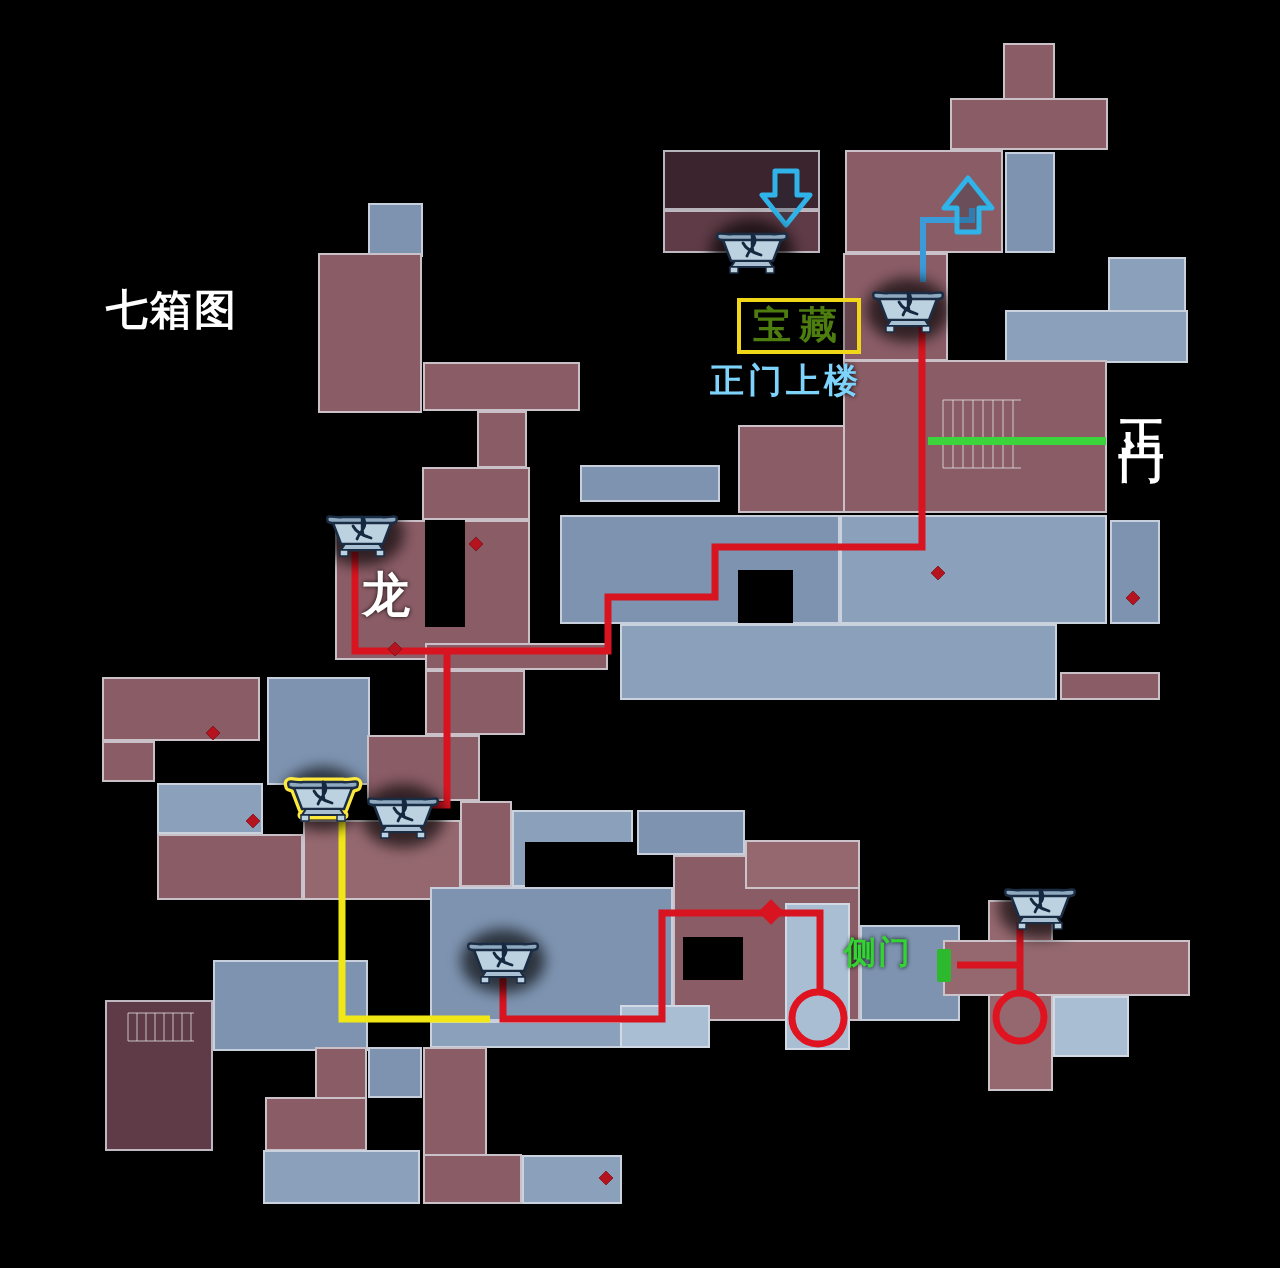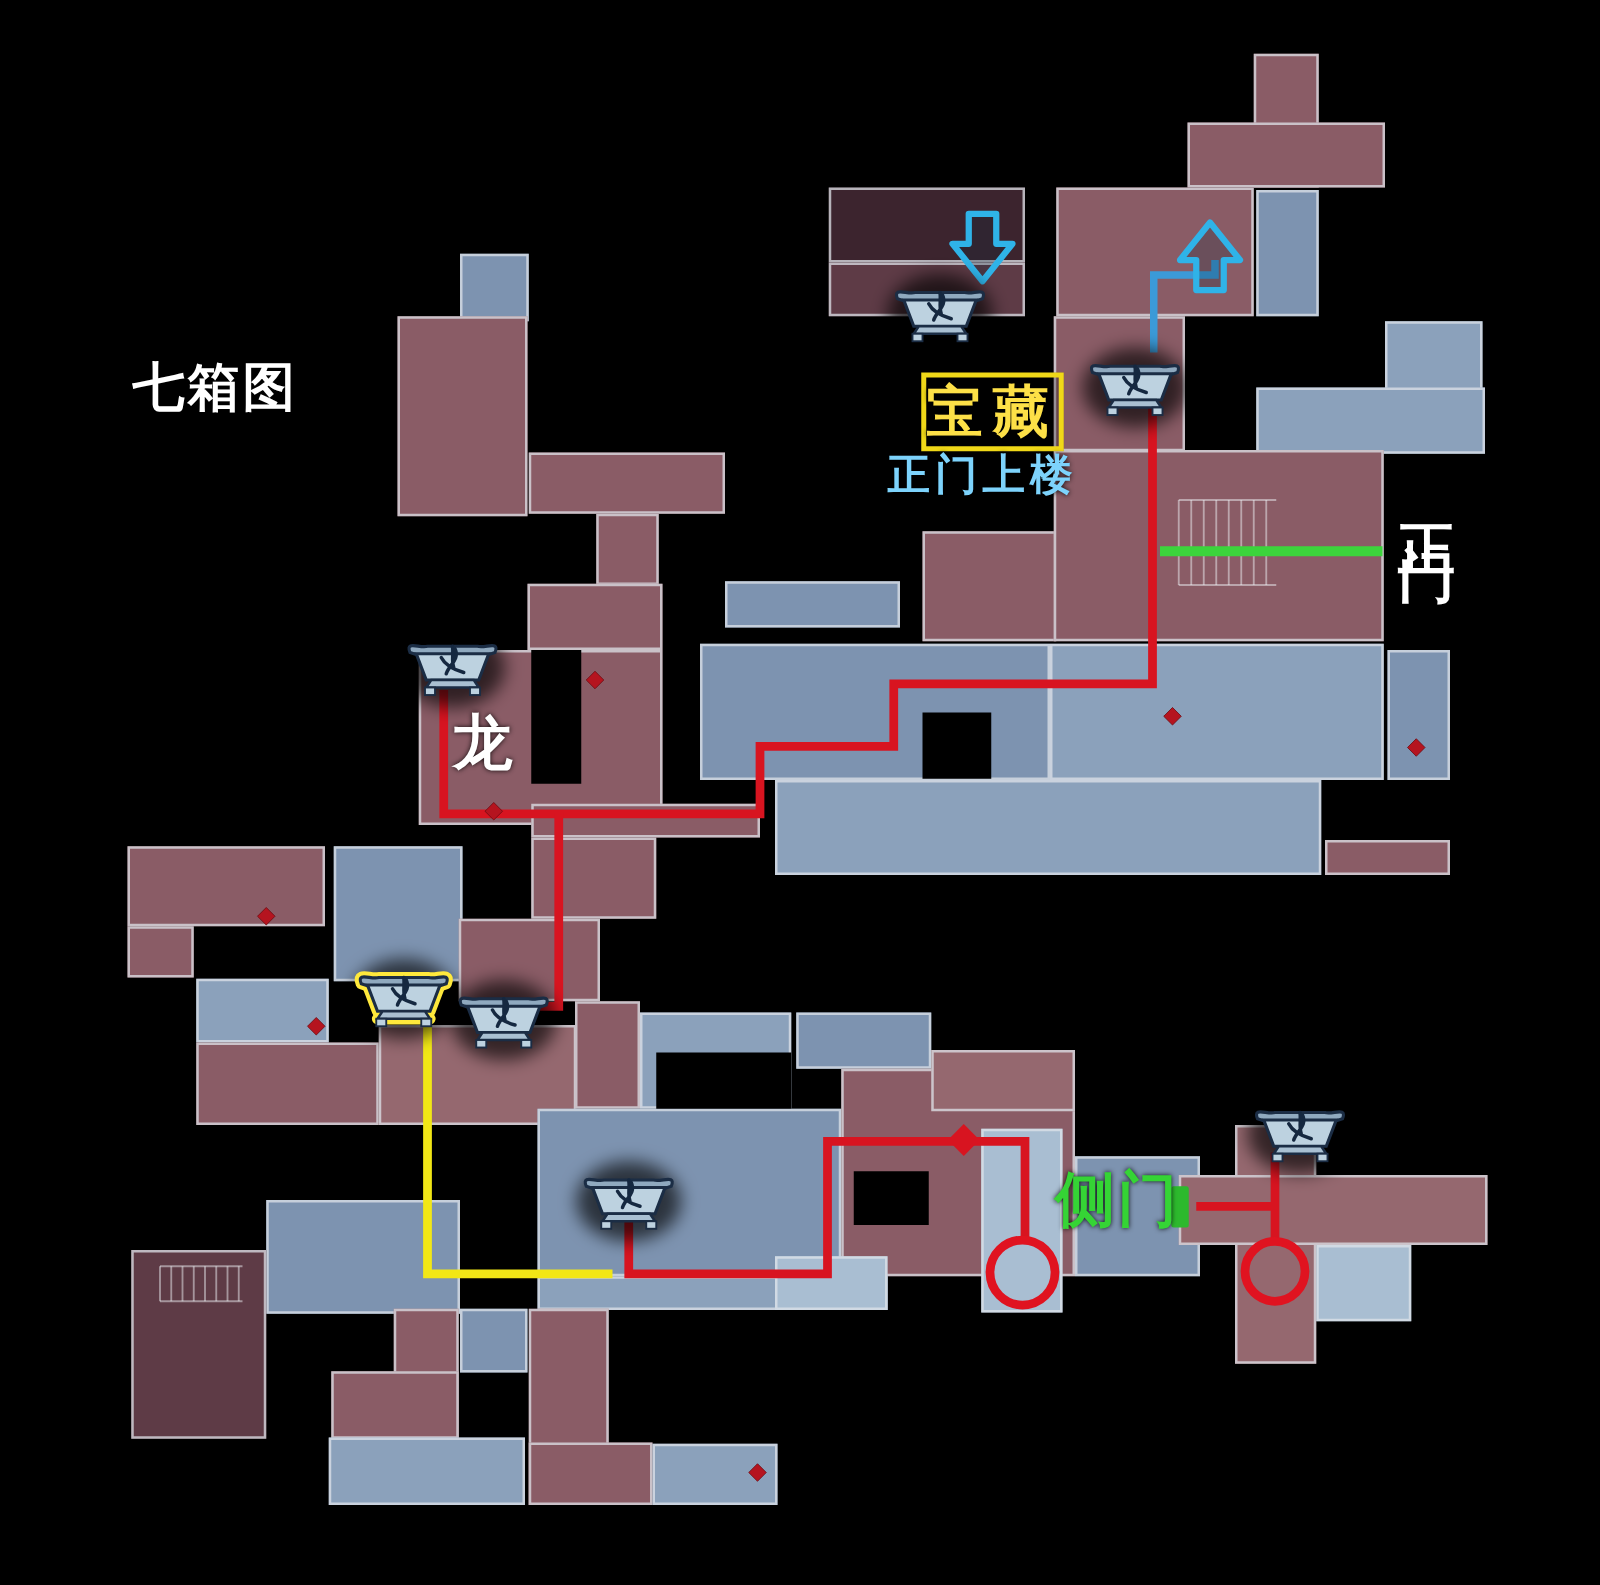--- a/index.html
+++ b/index.html
@@ -6,26 +6,26 @@
   #stage{position:relative;width:1280px;height:1268px;background:#000;overflow:hidden;
          font-family:"Liberation Sans","DejaVu Sans",sans-serif;}
   #rooms{position:absolute;inset:0;z-index:0;}
   .room{position:absolute;box-sizing:border-box;border:2px solid rgba(223,227,234,0.75);}
   .hole{position:absolute;background:#000;border:none;}
   #overlay{position:absolute;left:0;top:0;z-index:2;}
   #labels{position:absolute;inset:0;z-index:3;}
   .lbl{position:absolute;font-weight:bold;white-space:nowrap;line-height:1.05;
        text-shadow:0 0 4px rgba(0,0,0,0.9);}
   .lbl-title{font-size:42px;color:#fff;letter-spacing:2px;}
-  .lbl-treasure{font-size:45px;color:#fde047;border:4px solid #f0d818;
-                padding:4px 0;letter-spacing:8px;background:rgba(0,0,0,0.25);}
+  .lbl-treasure{font-size:38px;color:#4d7c0f;border:4px solid #f0d818;
+                padding:4px 12px;letter-spacing:8px;background:rgba(0,0,0,0.25);}
   .lbl-treasure-sub{font-size:34px;color:#7dd3fc;letter-spacing:4px;}
   .lbl-main-gate{font-size:46px;color:#fff;writing-mode:vertical-rl;letter-spacing:14px;}
   .lbl-dragon{font-size:48px;color:#fff;}
-  .lbl-side-gate{font-size:48px;color:#35d435;letter-spacing:2px;}
+  .lbl-side-gate{font-size:32px;color:#35d435;letter-spacing:2px;}
 </style>
 </head>
 <body>
 
 <div id="stage">
   <div id="rooms">
       <div class="room" style="left: 1003px; top: 43px; width: 52px; height: 107px; background: rgb(138, 92, 102);"></div>
       <div class="room" style="left: 950px; top: 98px; width: 158px; height: 52px; background: rgb(138, 92, 102);"></div>
       <div class="room" style="left: 845px; top: 150px; width: 158px; height: 103px; background: rgb(138, 92, 102);"></div>
       <div class="room" style="left: 1005px; top: 152px; width: 50px; height: 101px; background: rgb(125, 147, 176);"></div>

